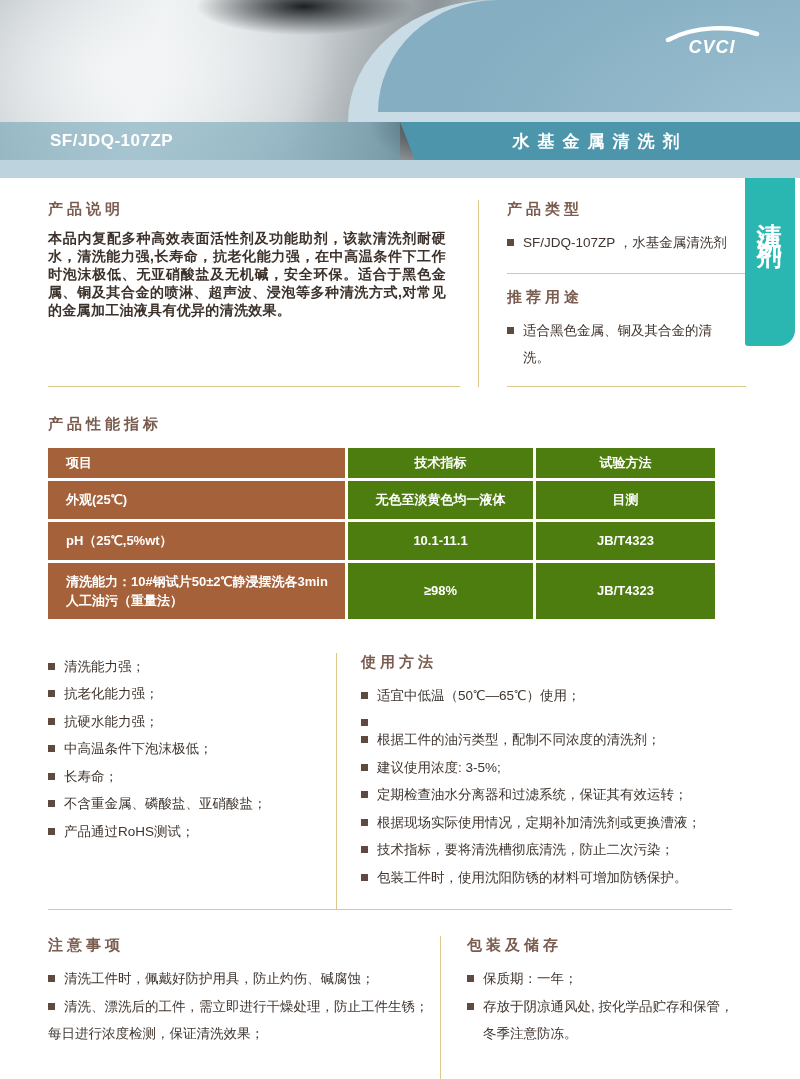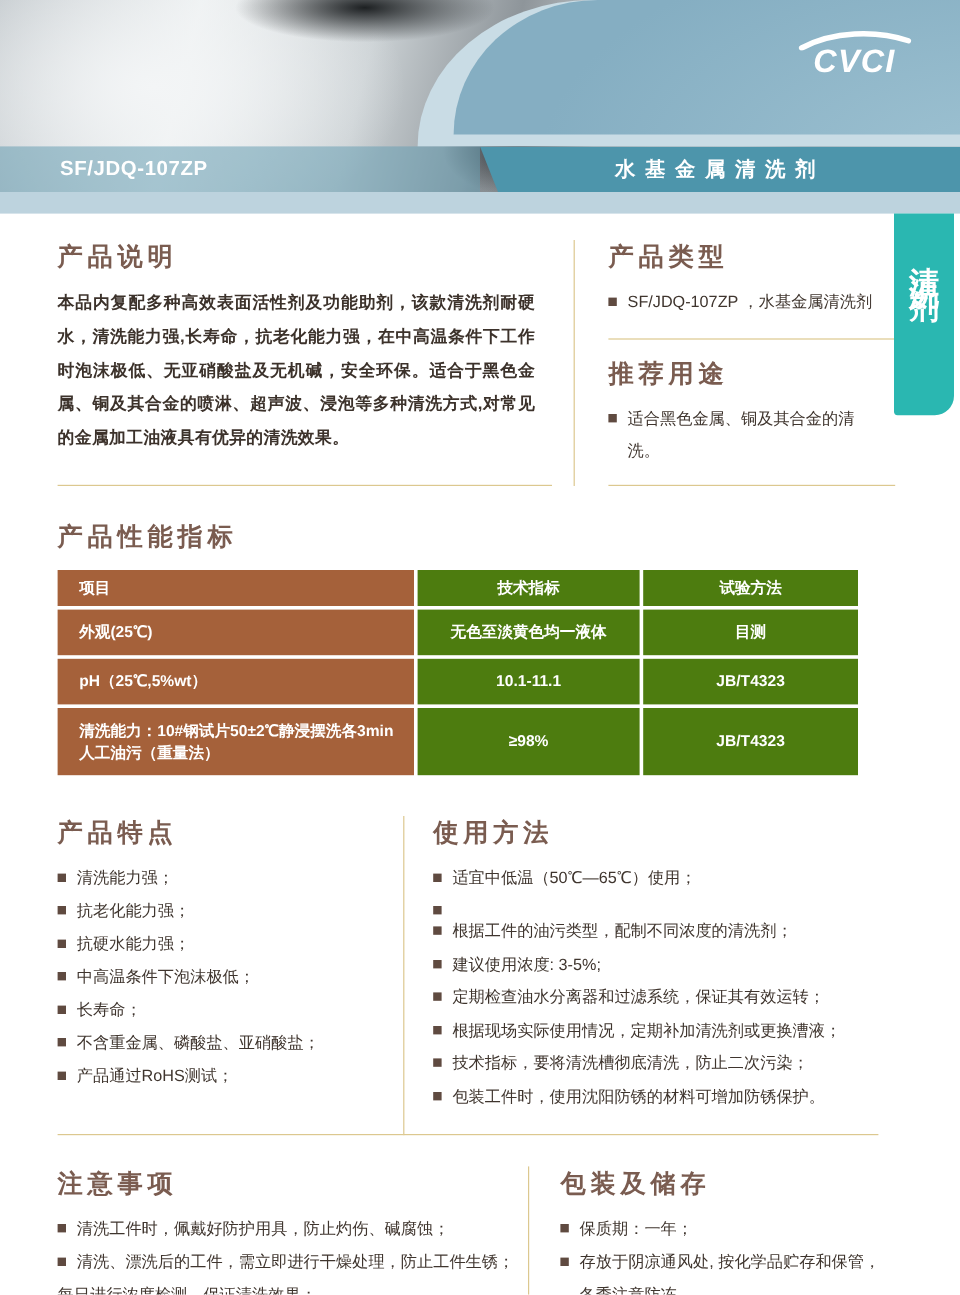--- a/index.html
+++ b/index.html
@@ -16,37 +16,37 @@
       radial-gradient(120px 80px at 72% 30%, #3c4044 0%, rgba(60,64,68,0) 65%),
       radial-gradient(300px 180px at 16% 45%, #f3f5f6 0%, rgba(243,245,246,0) 70%),
       radial-gradient(220px 150px at 64% 110%, #53585c 0%, rgba(83,88,92,0) 60%),
       linear-gradient(104deg, #c3c9cd 0%, #eef1f2 20%, #ccd2d5 38%, #8e959a 52%, #e3e7e9 68%, #a4abb0 84%, #d8dcdf 100%);
   }
   .hero-swoosh { position:absolute; right:0; top:0; width:452px; height:122px; background:#c9dce5; border-top-left-radius:145px 122px; }
   .hero-corner { position:absolute; right:0; top:0; width:422px; height:112px; border-top-left-radius:120px 112px;
     background:radial-gradient(620px 320px at 108% 125%, #9ec2d2 0%, #85aec2 62%); }
   .logo { position:absolute; right:40px; top:24px; width:96px; text-align:center; }
   .logo-arc { display:block; margin:0 auto -4px auto; }
-  .logo-text { color:#ffffff; font-size:27px; font-weight:bold; font-style:italic; letter-spacing:1px; line-height:1; display:inline-block; }
+  .logo-text { color:#ffffff; font-size:18px; font-weight:bold; font-style:italic; letter-spacing:1px; line-height:1; display:inline-block; }
   .band { position:absolute; left:0; top:122px; width:100%; height:38px; display:flex; }
   .band-left { width:400px; background:rgba(104,158,178,0.55); display:flex; align-items:center; padding-left:50px; }
   .band-left span { color:#fff; font-size:17px; font-weight:bold; letter-spacing:0.5px; }
   .band-right { flex:1; background:#4d95ab; clip-path:polygon(0 0,100% 0,100% 100%,15px 100%); display:flex; align-items:center; justify-content:center; }
   .band-right span { color:#fff; font-size:17px; font-weight:bold; letter-spacing:8px; }
   .substrip { position:absolute; left:0; top:160px; width:100%; height:18px; background:#bdd3de; }
 
   
   .side-tab { position:absolute; right:5px; top:178px; width:50px; height:168px; background:#2ab7b1;
     border-radius:0 0 16px 3px; display:flex; justify-content:center; padding-top:24px; z-index:5; }
   .side-tab span { writing-mode:vertical-rl; text-orientation:upright; color:#fff; font-size:25px; font-weight:bold; letter-spacing:10px; }
 
   
   main { flex:1; padding-left:48px; }
-  h2.sec { font-size:21px; font-weight:bold; color:#7a5c50; letter-spacing:4px; margin:0 0 10px 0; }
-  .body-text { font-size:14px; line-height:28px; color:#3c322b; font-weight:600; text-align:justify; letter-spacing:0.3px; }
+  h2.sec { font-size:15px; font-weight:bold; color:#7a5c50; letter-spacing:4px; margin:0 0 10px 0; }
+  .body-text { font-size:14px; line-height:18px; color:#3c322b; font-weight:600; text-align:justify; letter-spacing:0.3px; }
   ul.blist { list-style:none; }
   ul.blist li { display:flex; font-size:13.5px; line-height:27.5px; color:#3f352e; font-weight:400; }
   .sq { flex:0 0 7px; width:7px; height:7px; background:#5f4a40; margin:10px 9px 0 0; }
 
   .row { display:flex; }
   .row1 { margin-top:22px; }
   .desc-col { width:412px; padding-right:14px; padding-bottom:16px; border-bottom:1px solid #dcc88f; }
   .right-col { width:268px; margin-left:18px; border-left:1px solid #dcc88f; padding-left:28px; }
   .right-col .block1 { border-bottom:1px solid #dcc88f; padding-bottom:16px; }
   .right-col .block2 { padding-top:14px; border-bottom:1px solid #dcc88f; padding-bottom:14px; padding-right:34px; }
@@ -147,21 +147,20 @@
             <div>人工油污（重量法）</div>
           </div>
         </div>
         <div class="cell gold">≥98%</div>
         <div class="cell gold">JB/T4323</div>
       </div>
     </section>
 
     <section class="row row2">
       <div class="features-col">
-        <h2 class="sec">产品特点</h2>
         <ul class="blist">
           <li>
               <span class="sq"></span>
               <span>清洗能力强；</span>
             </li>
           <li>
               <span class="sq"></span>
               <span>抗老化能力强；</span>
             </li>
           <li>

